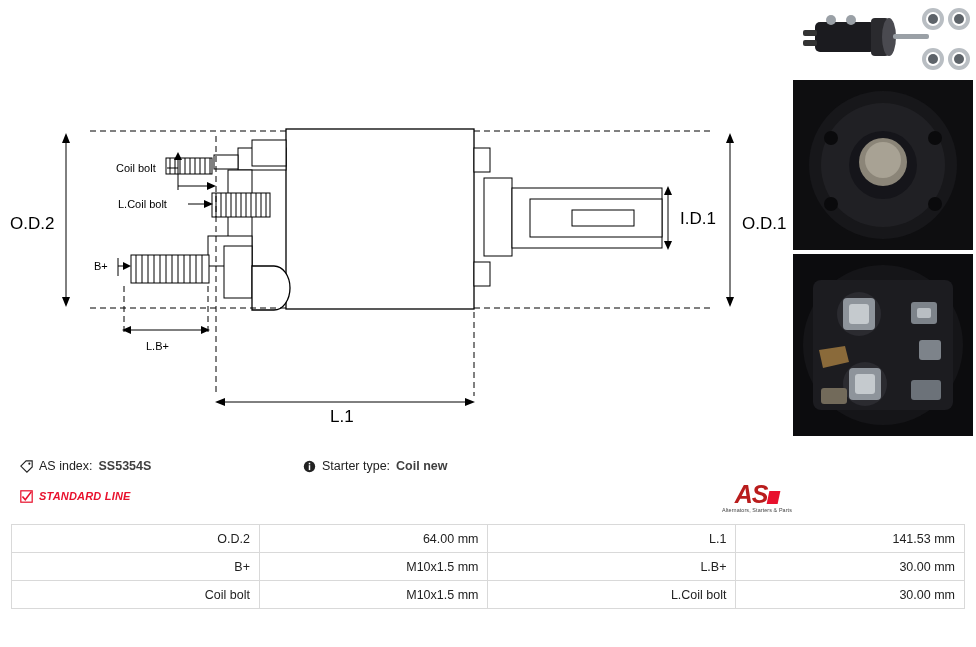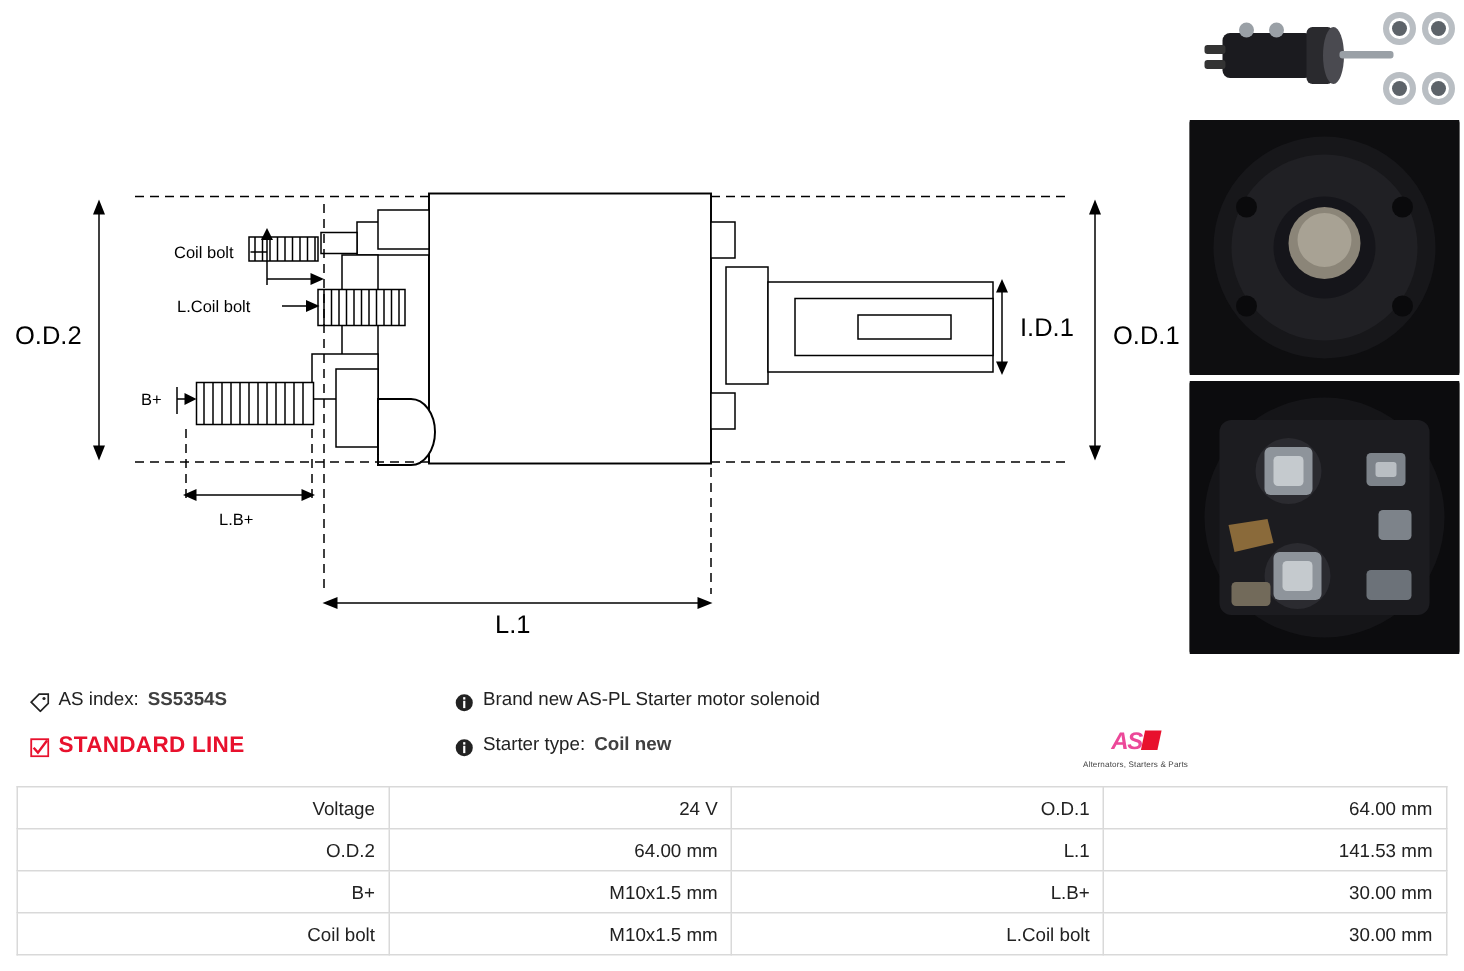--- a/index.html
+++ b/index.html
@@ -56,62 +56,63 @@
     width: 976px;
     height: 72px;
   }
   .info-col {
     position: absolute;
     font-size: 12.5px;
     line-height: 17px;
   }
   .info-line {
     display: flex;
-    align-items: flex-end;
+    align-items: center;
     gap: 6px;
     margin-bottom: 13px;
     white-space: nowrap;
   }
   .info-line .lbl { color: #222; }
   .info-line .val { font-weight: bold; color: #404040; }
   .ico {
     display: inline-flex;
     width: 13px;
     height: 13px;
     align-items: center;
     justify-content: center;
     flex: none;
     color: #333;
   }
   .std-line {
     color: #e8112d;
     font-weight: bold;
-    font-size: 15px;
+    font-size: 11px;
     letter-spacing: .2px;
+    font-style: italic;
   }
   .std-ico { color: #e8112d; font-size: 13px; }
 
   .col-a { left: 20px;  top: 10px; }
   .col-b { left: 303px; top: 10px; }
   .col-c { left: 674px; top: 10px; }
 
   
   .logo {
     position: absolute;
     left: 716px;
     top: 36px;
     width: 82px;
     text-align: center;
   }
   .logo-mark {
     font-family: "Liberation Sans", sans-serif;
     font-weight: bold;
     font-style: italic;
-    font-size: 16px;
-    color: #ec4899;
+    font-size: 25px;
+    color: #b91c1c;
     letter-spacing: -1px;
     line-height: 21px;
   }
   .logo-bar {
     display: inline-block;
     width: 11px;
     height: 13px;
     background: #e8112d;
     margin-left: 1px;
     vertical-align: -1px;
@@ -378,50 +379,34 @@
 
   <div class="info-col col-b">
     <div class="info-line">
       <span class="ico">
         <svg width="13" height="13" viewBox="0 0 16 16">
             <circle cx="8" cy="8" r="7" fill="#222"></circle>
             <rect x="7.1" y="6.4" width="1.8" height="6" fill="#fff"></rect>
             <rect x="7.1" y="3.4" width="1.8" height="2" fill="#fff"></rect>
           </svg>
       </span>
-      <span class="lbl">Brand new AS-PL Starter motor solenoid</span>
-    </div>
-    <div class="info-line">
-      <span class="ico">
-        <svg width="13" height="13" viewBox="0 0 16 16">
-            <circle cx="8" cy="8" r="7" fill="#222"></circle>
-            <rect x="7.1" y="6.4" width="1.8" height="6" fill="#fff"></rect>
-            <rect x="7.1" y="3.4" width="1.8" height="2" fill="#fff"></rect>
-          </svg>
-      </span>
       <span class="lbl">Starter type:</span>
       <span class="val">Coil new</span>
     </div>
   </div>
 
 
   <div class="logo">
     <div class="logo-mark"><span>AS</span><span class="logo-bar"></span></div>
     <div class="logo-sub">Alternators, Starters &amp; Parts</div>
   </div>
 </div>
 
 <table class="specs">
   <tbody>
-    <tr>
-      <td class="k">Voltage</td>
-      <td class="v">24 V</td>
-      <td class="k">O.D.1</td>
-      <td class="v">64.00 mm</td>
-    </tr>
     <tr>
       <td class="k">O.D.2</td>
       <td class="v">64.00 mm</td>
       <td class="k">L.1</td>
       <td class="v">141.53 mm</td>
     </tr>
     <tr>
       <td class="k">B+</td>
       <td class="v">M10x1.5 mm</td>
       <td class="k">L.B+</td>

